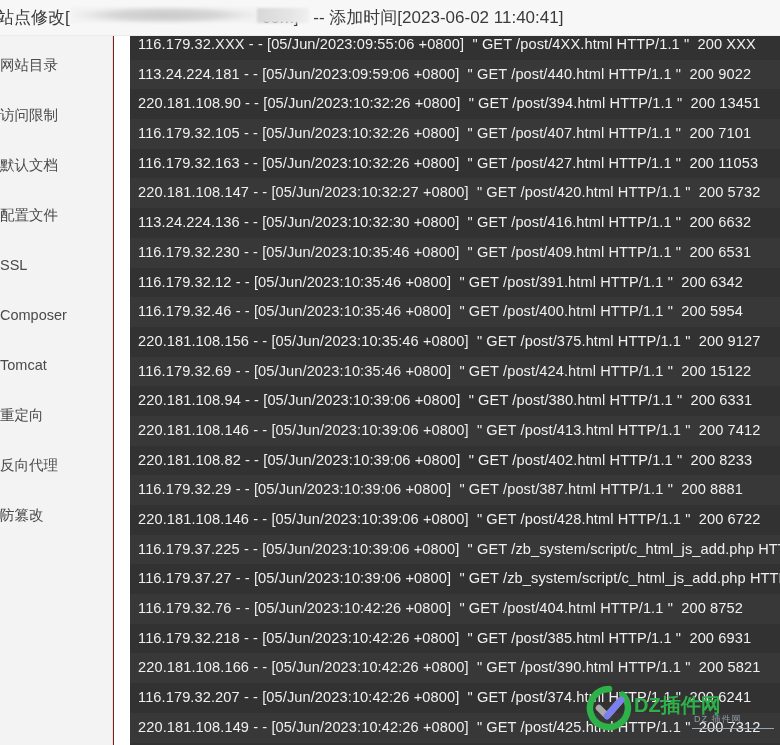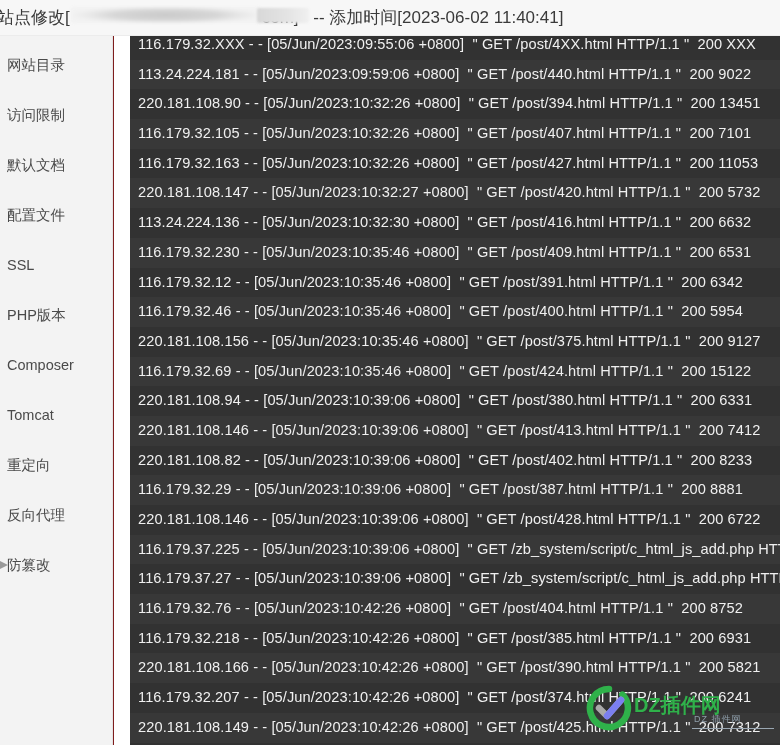--- a/index.html
+++ b/index.html
@@ -73,21 +73,20 @@
     height: 709px;
     background: #f3f3f3;
     border-right: 1px solid #e3e3e3;
     padding-top: 4px;
     z-index: 4;
   }
   .side-item {
     height: 50px;
     display: flex;
     align-items: center;
-    padding-left: 7px;
     font-size: 14.5px;
     color: #4a4a4a;
     cursor: pointer;
     position: relative;
     white-space: nowrap;
   }
   .side-item .side-caret {
     position: absolute;
     left: -2px;
     width: 12px;
@@ -212,24 +211,20 @@
 
       <span>默认文档</span>
     </div>
     <div class="side-item">
 
       <span>配置文件</span>
     </div>
     <div class="side-item">
 
       <span>SSL</span>
-    </div>
-    <div class="side-item">
-
-      <span>PHP版本</span>
     </div>
     <div class="side-item">
 
       <span>Composer</span>
     </div>
     <div class="side-item">
 
       <span>Tomcat</span>
     </div>
     <div class="side-item">

